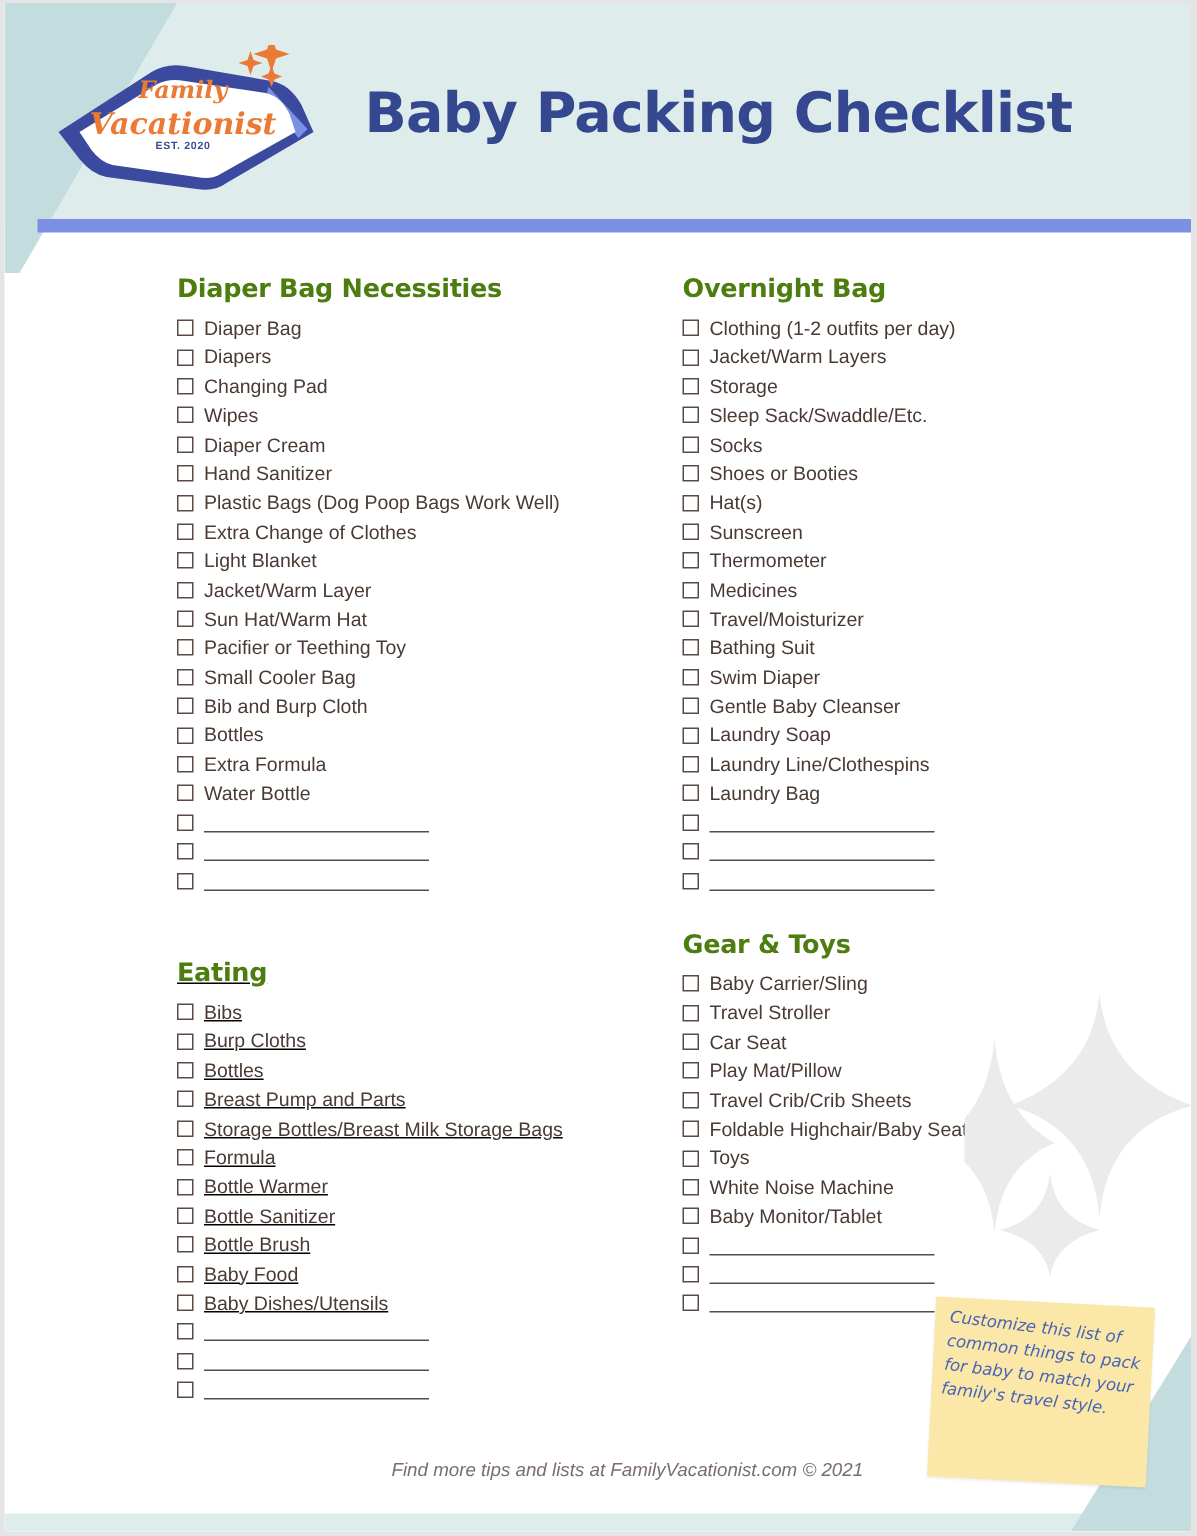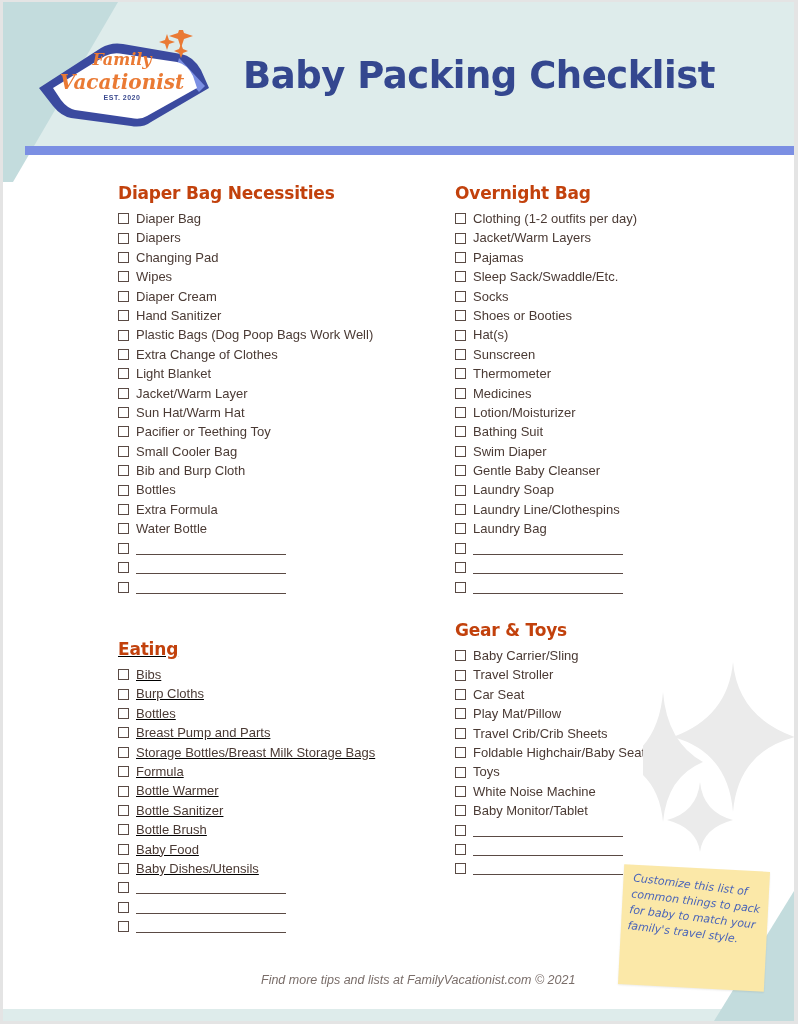--- a/index.html
+++ b/index.html
@@ -49,21 +49,21 @@
     }
     .title {
       position: absolute; left: 240px; top: 52px;
       font-family: "DejaVu Sans", sans-serif; font-weight: bold;
       font-size: 37px; color: #34478f; letter-spacing: -0.5px;
     }
     
     .section { position: absolute; }
     .section h2 {
       margin: 0 0 6px 0; font-family: "DejaVu Sans", sans-serif; font-weight: bold;
-      font-size: 17px; color: #c2410c; letter-spacing: -0.2px;
+      font-size: 17px; color: #4d7c0f; letter-spacing: -0.2px;
     }
     .section ul { list-style: none; margin: 0; padding: 0; }
     .section li {
       height: 19.4px; line-height: 19.4px; font-size: 13px; color: #4a3a34;
       white-space: nowrap; display: flex; align-items: center;
     }
     .cb {
       display: inline-block; width: 9px; height: 9px; border: 1px solid #5a4a44;
       margin-right: 7px; flex: 0 0 auto;
     }
@@ -265,21 +265,21 @@
         <li>
           <span class="cb"></span>
           <span>Clothing (1-2 outfits per day)</span>
         </li>
         <li>
           <span class="cb"></span>
           <span>Jacket/Warm Layers</span>
         </li>
         <li>
           <span class="cb"></span>
-          <span>Pajamas</span>
+          <span>Storage</span>
         </li>
         <li>
           <span class="cb"></span>
           <span>Sleep Sack/Swaddle/Etc.</span>
         </li>
         <li>
           <span class="cb"></span>
           <span>Socks</span>
         </li>
         <li>
@@ -297,21 +297,21 @@
         <li>
           <span class="cb"></span>
           <span>Thermometer</span>
         </li>
         <li>
           <span class="cb"></span>
           <span>Medicines</span>
         </li>
         <li>
           <span class="cb"></span>
-          <span>Lotion/Moisturizer</span>
+          <span>Travel/Moisturizer</span>
         </li>
         <li>
           <span class="cb"></span>
           <span>Bathing Suit</span>
         </li>
         <li>
           <span class="cb"></span>
           <span>Swim Diaper</span>
         </li>
         <li>

